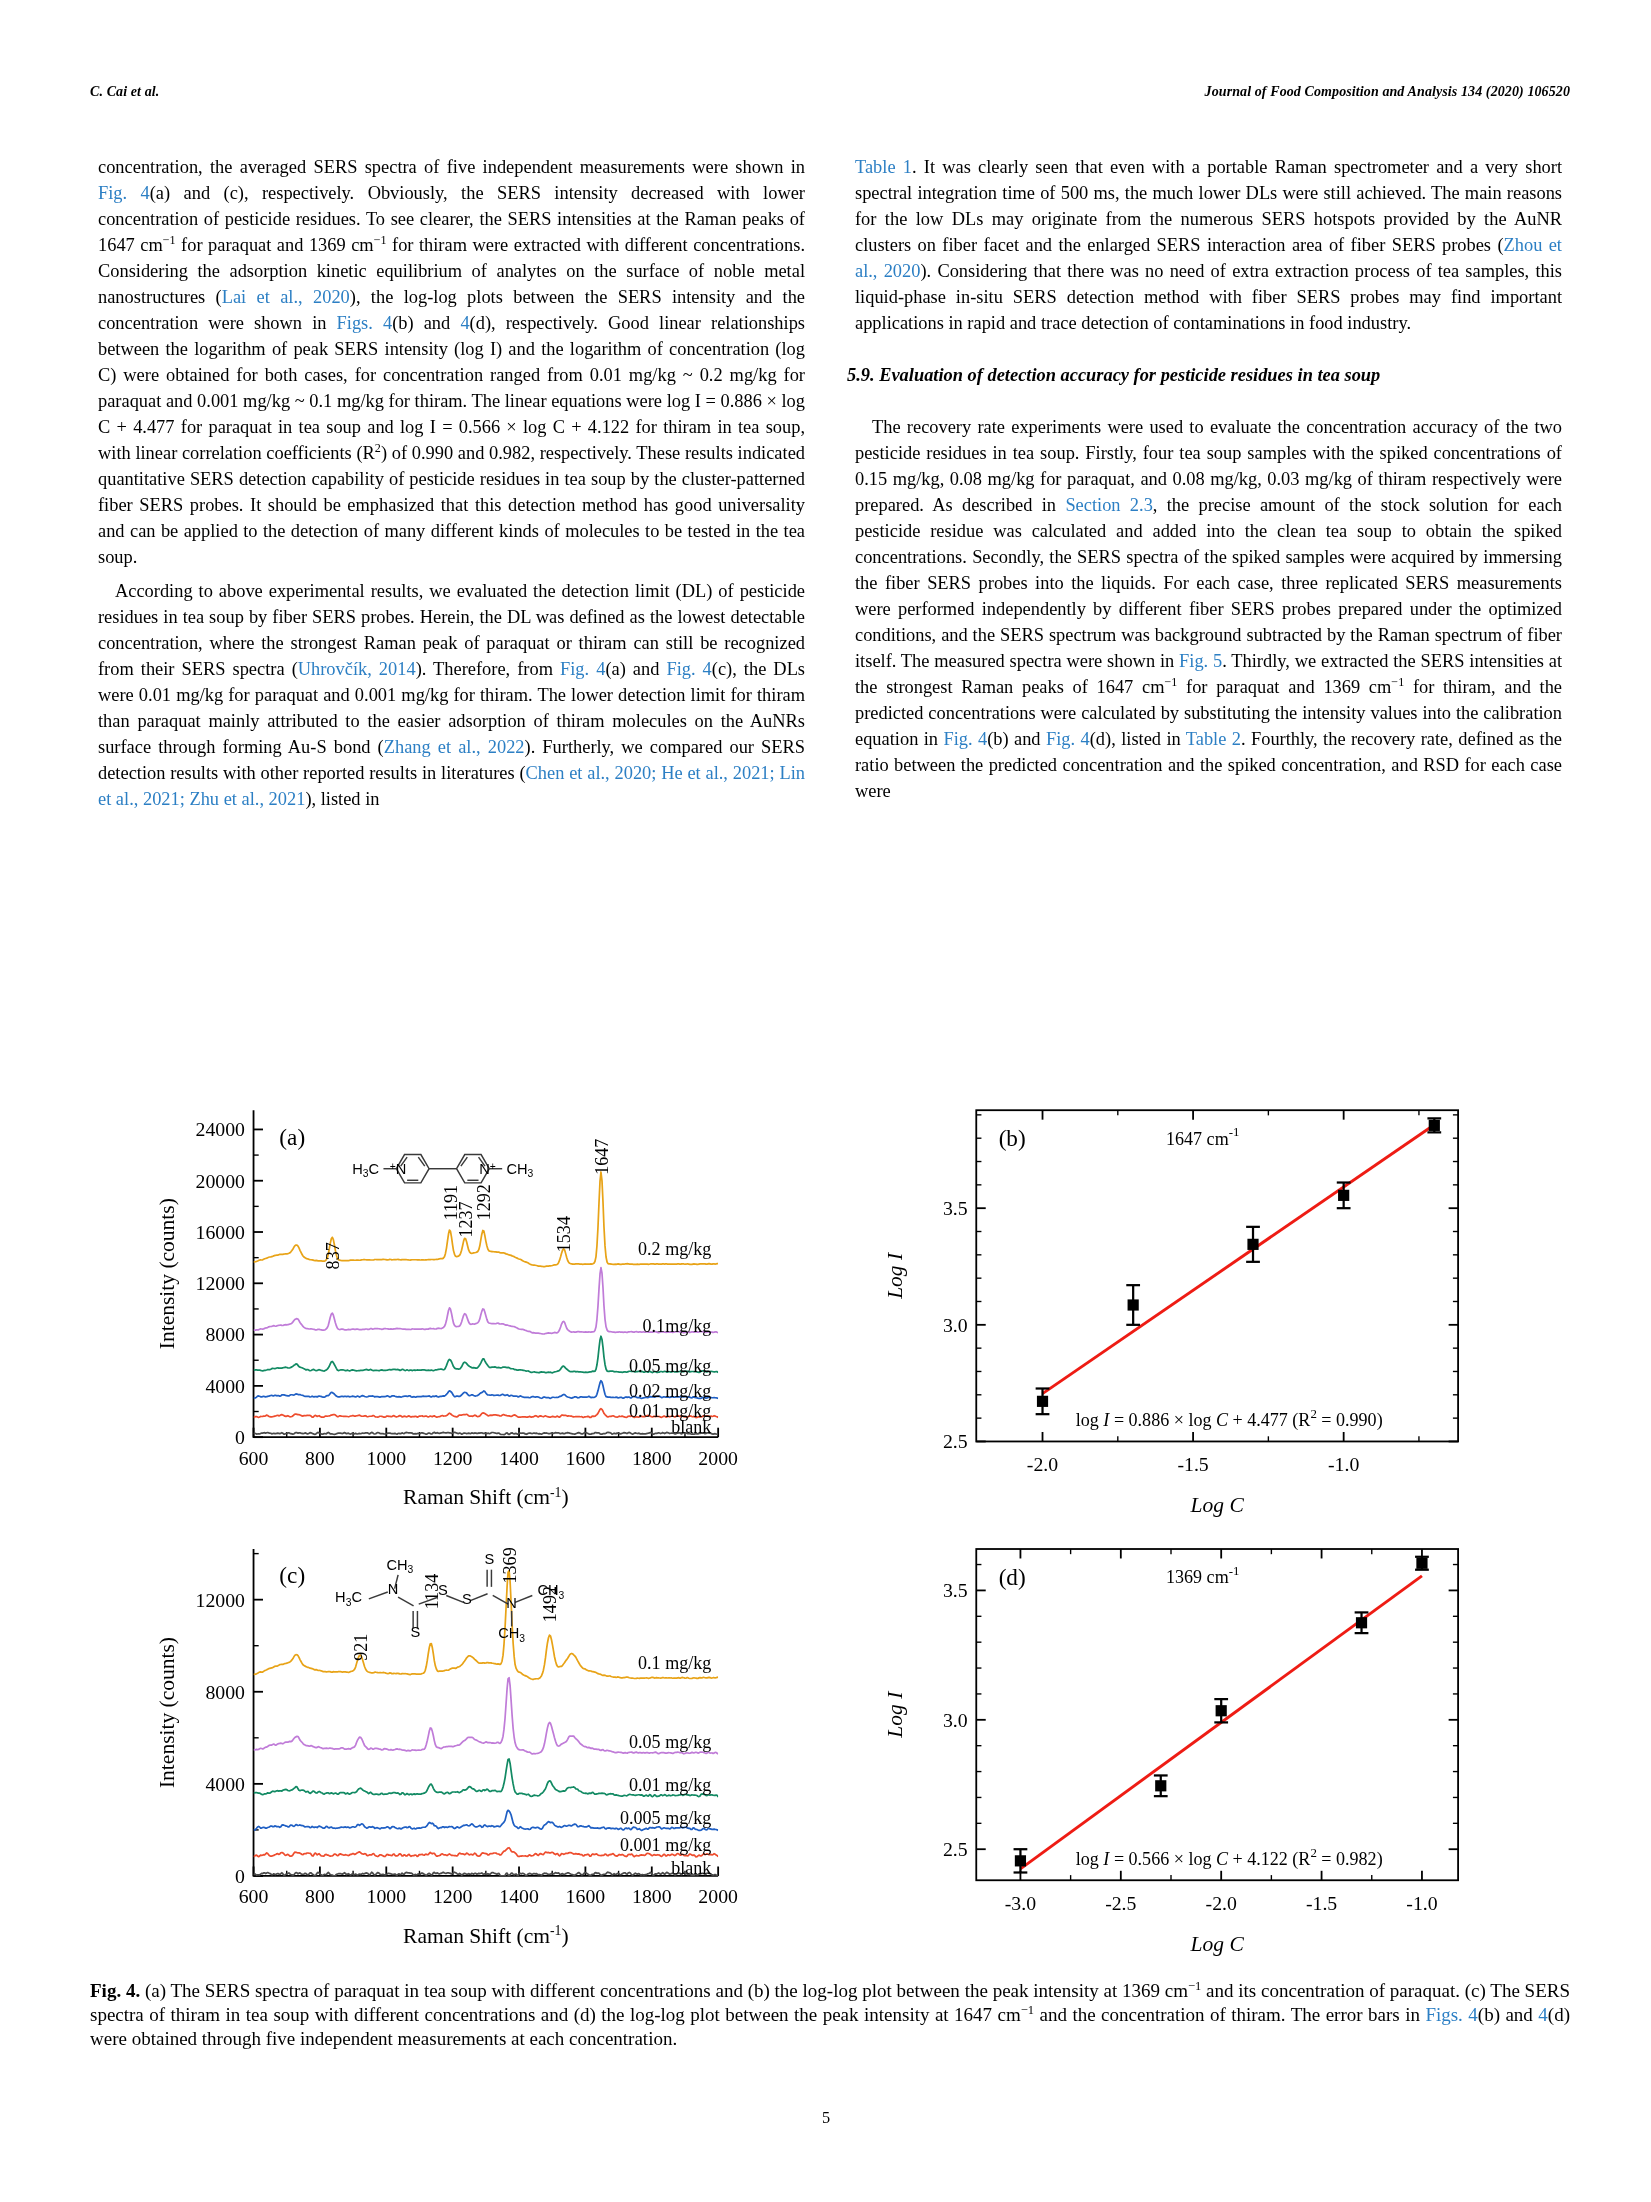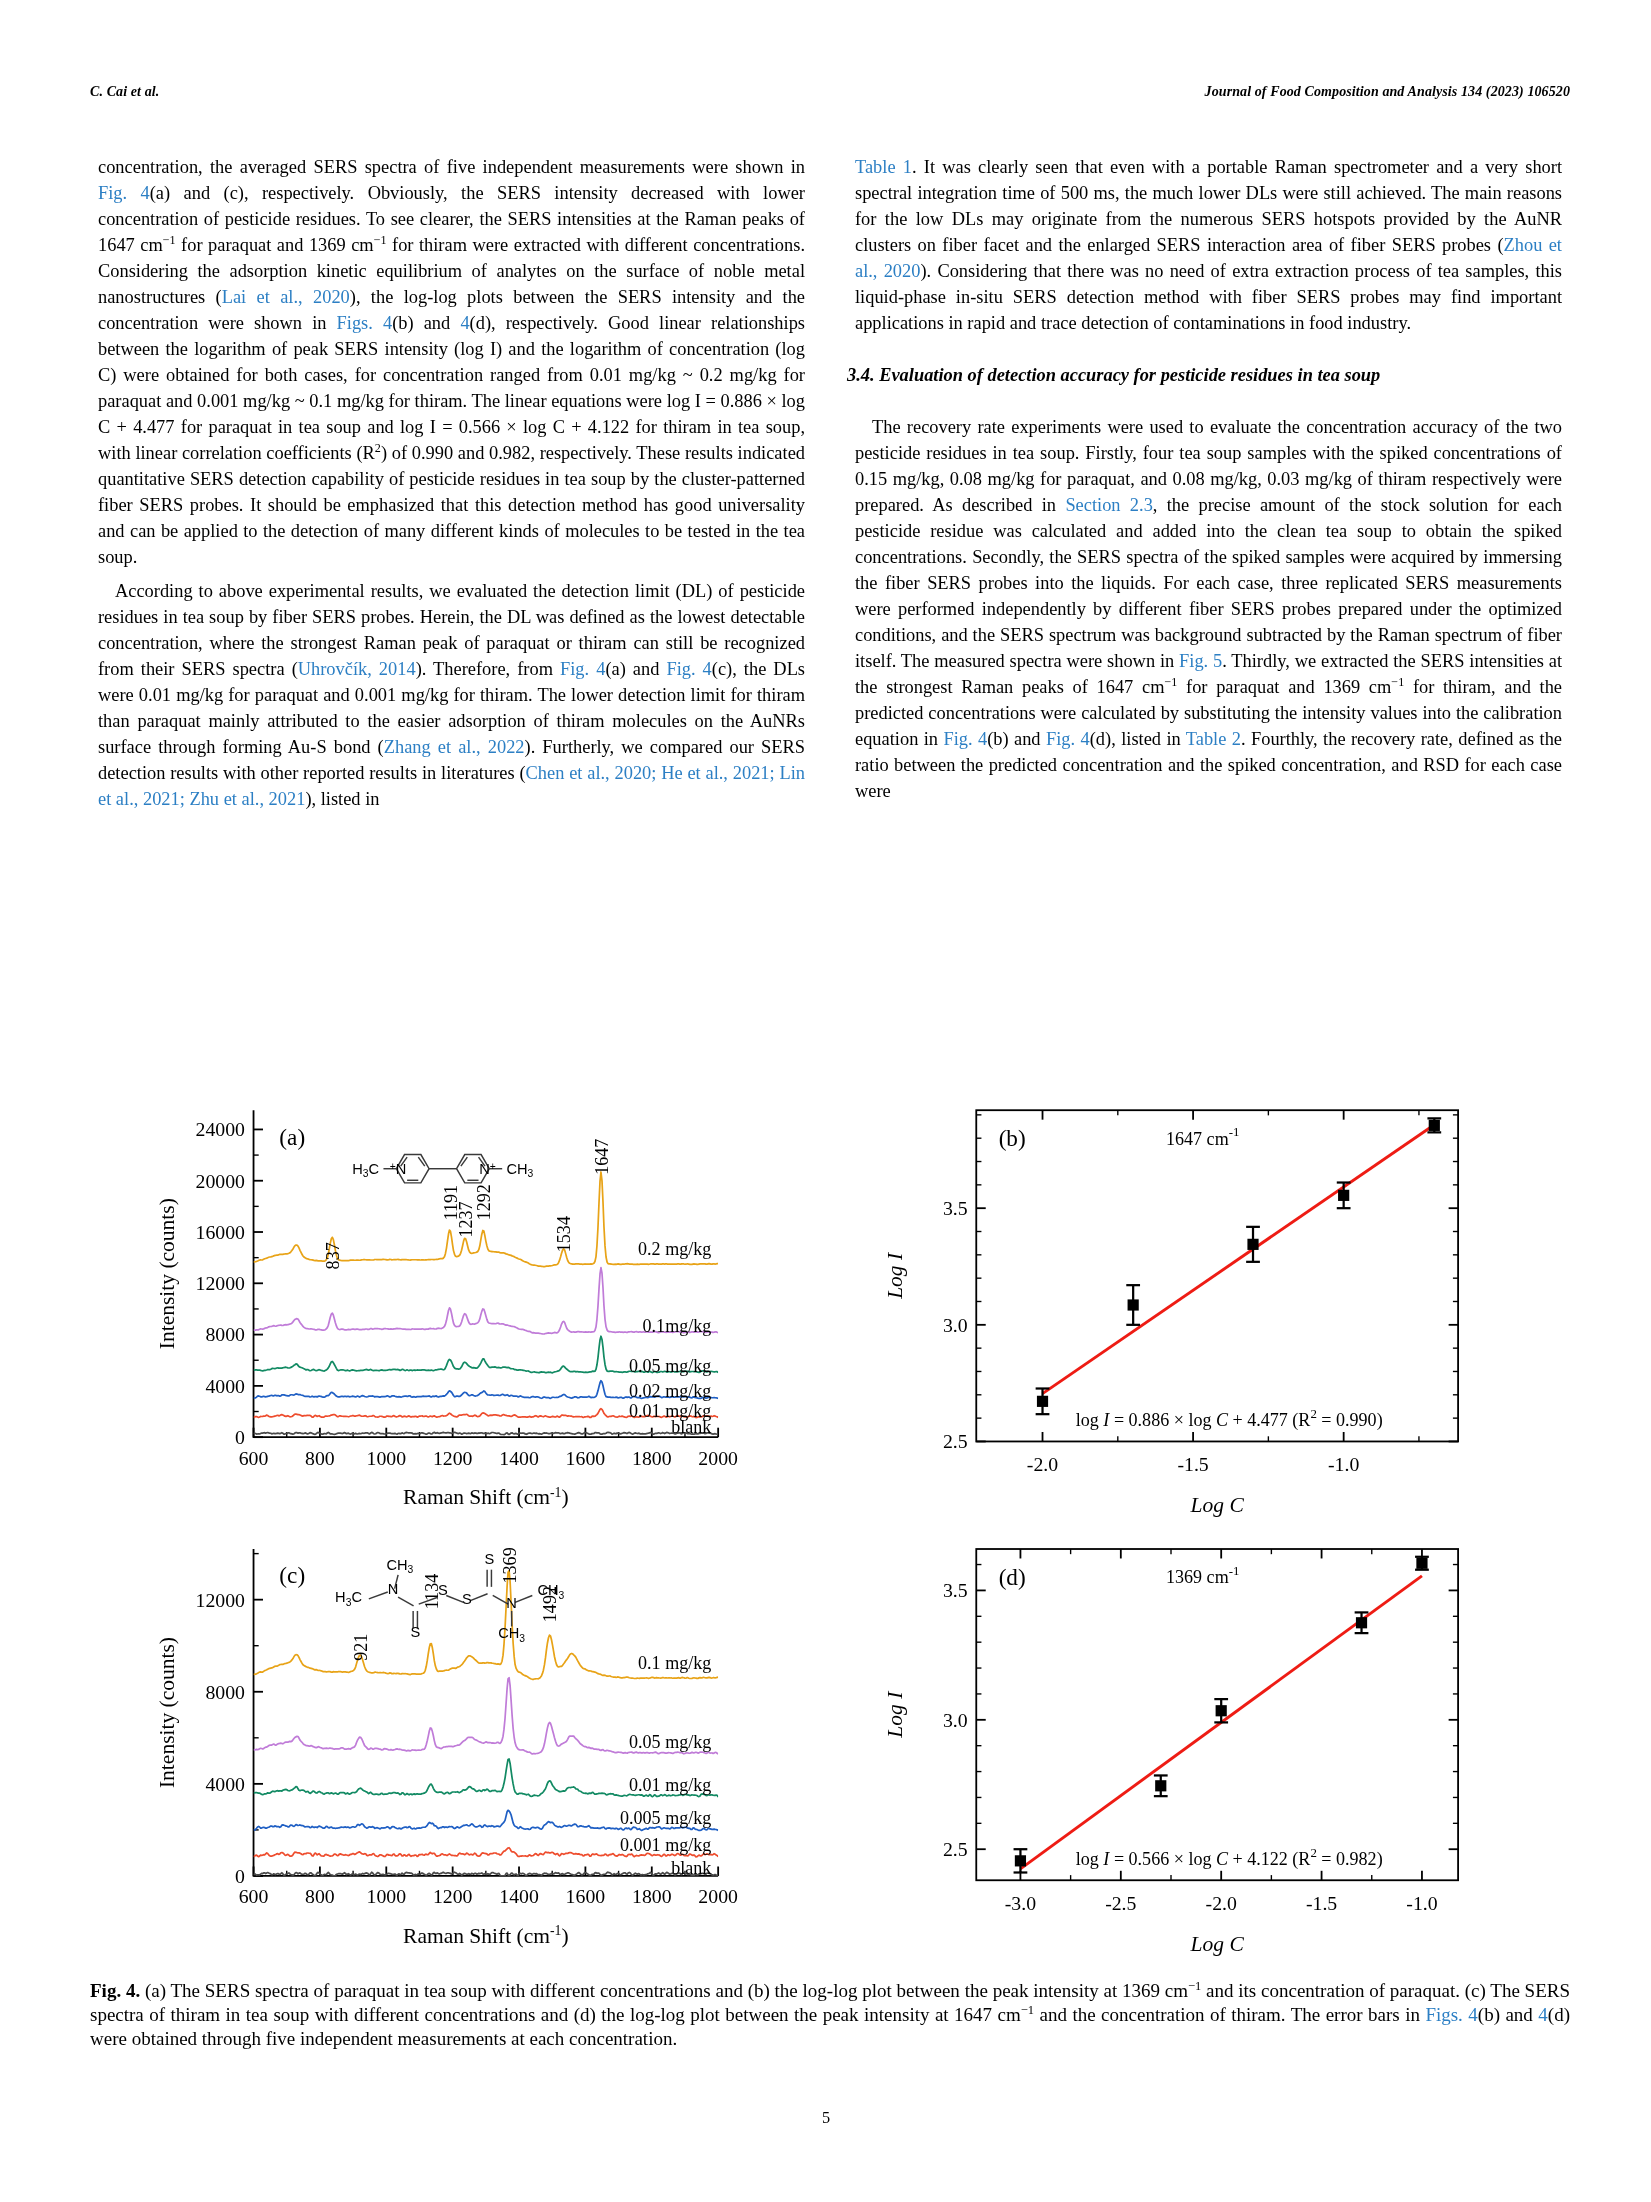--- a/index.html
+++ b/index.html
@@ -82,35 +82,35 @@
     font-size:16.3px;
   }
 </style>
 </head>
 <body>
 
 <div class="page">
 
   <div class="runhead">
     <span>C. Cai et al.</span>
-    <span>Journal of Food Composition and Analysis 134 (2023) 106520</span>
+    <span>Journal of Food Composition and Analysis 134 (2020) 106520</span>
   </div>
 
   <div class="cols">
 
     <div class="col">
       <p class="body"><span>concentration, the averaged SERS spectra of five independent mea­surements were shown in </span><a class="ref" href="#">Fig. 4</a><span>(a) and (c), respectively. Obviously, the SERS intensity decreased with lower concentration of pesticide residues. To see clearer, the SERS intensities at the Raman peaks of 1647 cm</span><sup>−1</sup><span> for paraquat and 1369 cm</span><sup>−1</sup><span> for thiram were extracted with different con­centrations. Considering the adsorption kinetic equilibrium of analytes on the surface of noble metal nanostructures (</span><a class="ref" href="#">Lai et al., 2020</a><span>), the log-log plots between the SERS intensity and the concentration were shown in </span><a class="ref" href="#">Figs. 4</a><span>(b) and </span><a class="ref" href="#">4</a><span>(d), respectively. Good linear relationships between the logarithm of peak SERS intensity (log I) and the logarithm of concentration (log C) were obtained for both cases, for concentration ranged from 0.01 mg/kg ~ 0.2 mg/kg for paraquat and 0.001 mg/kg ~ 0.1 mg/kg for thiram. The linear equations were log I = 0.886 × log C + 4.477 for paraquat in tea soup and log I = 0.566 × log C + 4.122 for thiram in tea soup, with linear correlation coefficients (R</span><sup>2</sup><span>) of 0.990 and 0.982, respectively. These results indicated quantitative SERS detection capability of pesticide residues in tea soup by the cluster-patterned fiber SERS probes. It should be emphasized that this detection method has good universality and can be applied to the detection of many different kinds of molecules to be tested in the tea soup.</span></p>
 
       <p class="body indent"><span>According to above experimental results, we evaluated the detection limit (DL) of pesticide residues in tea soup by fiber SERS probes. Herein, the DL was defined as the lowest detectable concentration, where the strongest Raman peak of paraquat or thiram can still be recognized from their SERS spectra (</span><a class="ref" href="#">Uhrovčík, 2014</a><span>). Therefore, from </span><a class="ref" href="#">Fig. 4</a><span>(a) and </span><a class="ref" href="#">Fig. 4</a><span>(c), the DLs were 0.01 mg/kg for paraquat and 0.001 mg/kg for thiram. The lower detection limit for thiram than paraquat mainly attributed to the easier adsorption of thiram molecules on the AuNRs surface through forming Au-S bond (</span><a class="ref" href="#">Zhang et al., 2022</a><span>). Furtherly, we compared our SERS detection results with other reported results in literatures (</span><a class="ref" href="#">Chen et al., 2020; He et al., 2021; Lin et al., 2021; Zhu et al., 2021</a><span>), listed in</span></p>
     </div>
 
     <div class="col">
       <p class="body"><a class="ref" href="#">Table 1</a><span>. It was clearly seen that even with a portable Raman spec­trometer and a very short spectral integration time of 500 ms, the much lower DLs were still achieved. The main reasons for the low DLs may originate from the numerous SERS hotspots provided by the AuNR clusters on fiber facet and the enlarged SERS interaction area of fiber SERS probes (</span><a class="ref" href="#">Zhou et al., 2020</a><span>). Considering that there was no need of extra extraction process of tea samples, this liquid-phase in-situ SERS detection method with fiber SERS probes may find important applica­tions in rapid and trace detection of contaminations in food industry.</span></p>
 
-      <p class="sec-head gap-before gap-after">3.4. Evaluation of detection accuracy for pesticide residues in tea soup</p>
+      <p class="sec-head gap-before gap-after">5.9. Evaluation of detection accuracy for pesticide residues in tea soup</p>
 
       <p class="body indent"><span>The recovery rate experiments were used to evaluate the concen­tration accuracy of the two pesticide residues in tea soup. Firstly, four tea soup samples with the spiked concentrations of 0.15 mg/kg, 0.08 mg/kg for paraquat, and 0.08 mg/kg, 0.03 mg/kg of thiram respectively were prepared. As described in </span><a class="ref" href="#">Section 2.3</a><span>, the precise amount of the stock solution for each pesticide residue was calculated and added into the clean tea soup to obtain the spiked concentrations. Secondly, the SERS spectra of the spiked samples were acquired by immersing the fiber SERS probes into the liquids. For each case, three replicated SERS measurements were performed independently by different fiber SERS probes prepared under the optimized conditions, and the SERS spectrum was background subtracted by the Raman spectrum of fiber itself. The measured spectra were shown in </span><a class="ref" href="#">Fig. 5</a><span>. Thirdly, we extracted the SERS intensities at the strongest Raman peaks of 1647 cm</span><sup>−1</sup><span> for paraquat and 1369 cm</span><sup>−1</sup><span> for thiram, and the predicted concentrations were calculated by substituting the intensity values into the calibration equation in </span><a class="ref" href="#">Fig. 4</a><span>(b) and </span><a class="ref" href="#">Fig. 4</a><span>(d), listed in </span><a class="ref" href="#">Table 2</a><span>. Fourthly, the recovery rate, defined as the ratio between the predicted concentration and the spiked concentration, and RSD for each case were</span></p>
     </div>
   </div>
 
   <div class="figure">
     <div class="fig-grid">
       <svg id="figsvg" width="1480" height="869" viewBox="0 0 1720 1010">
           <g>
             <path d="M190 20 L190 400 L730 400" class="ax-line"></path>

